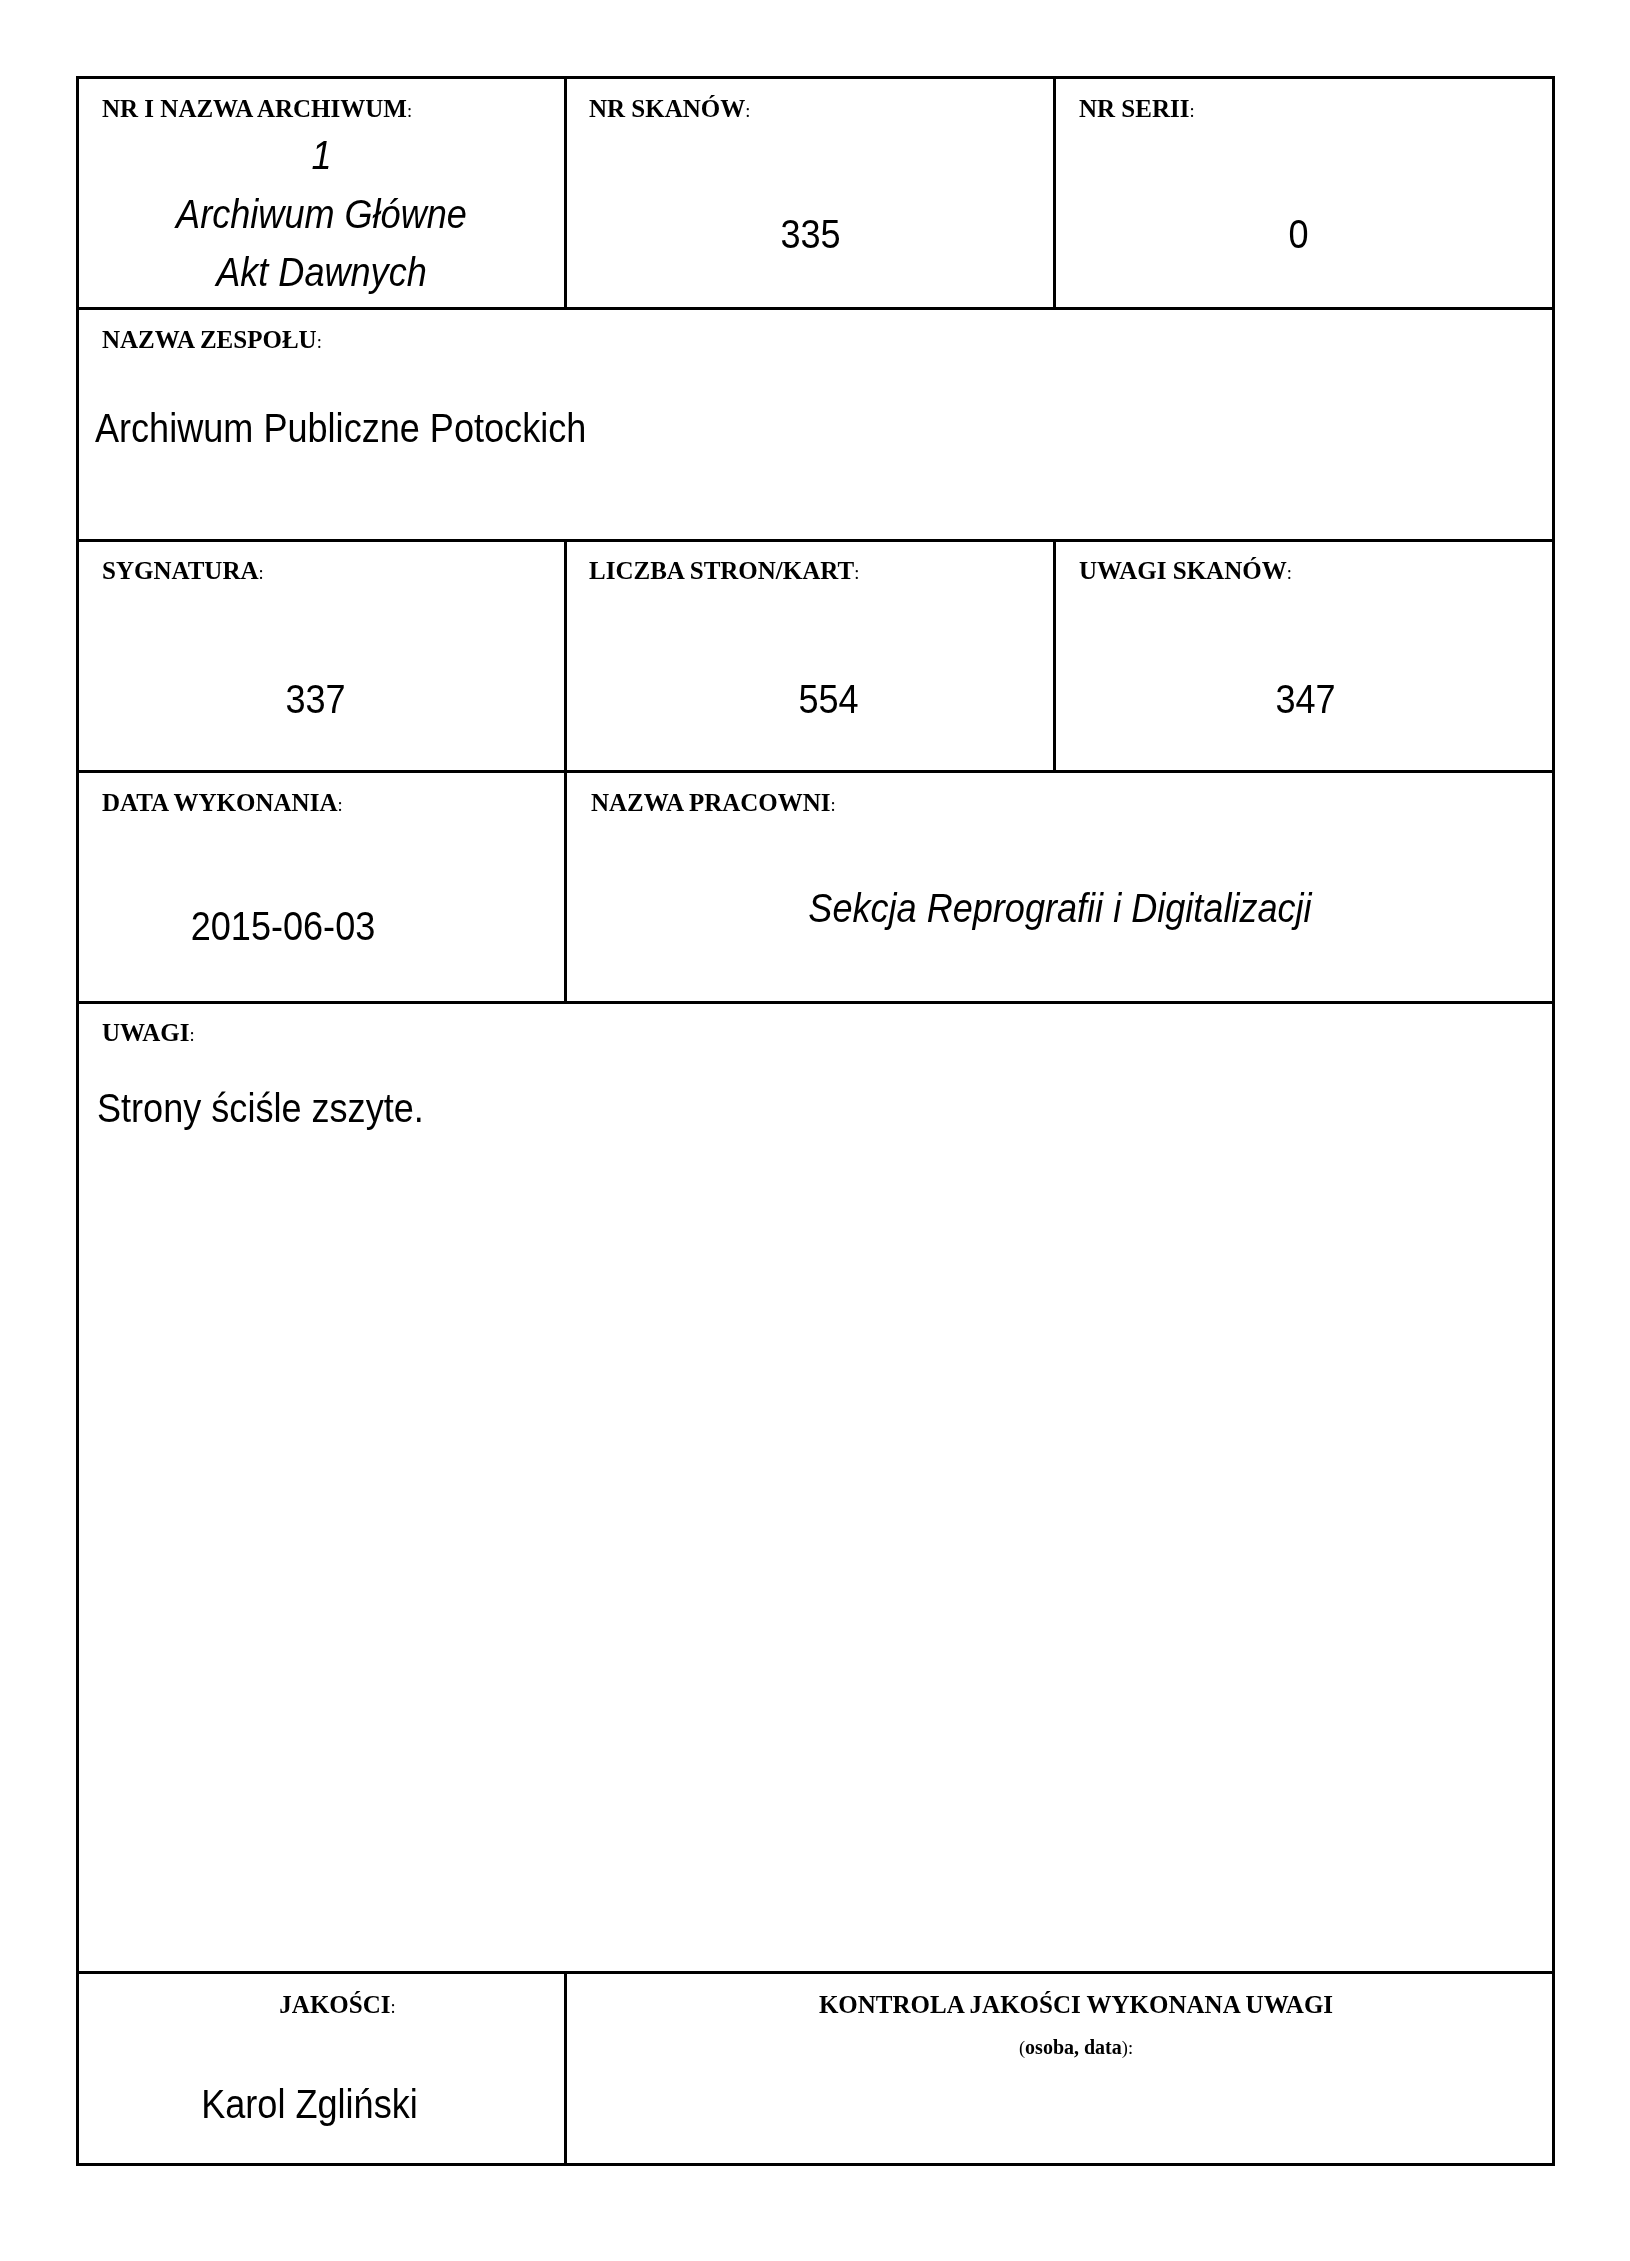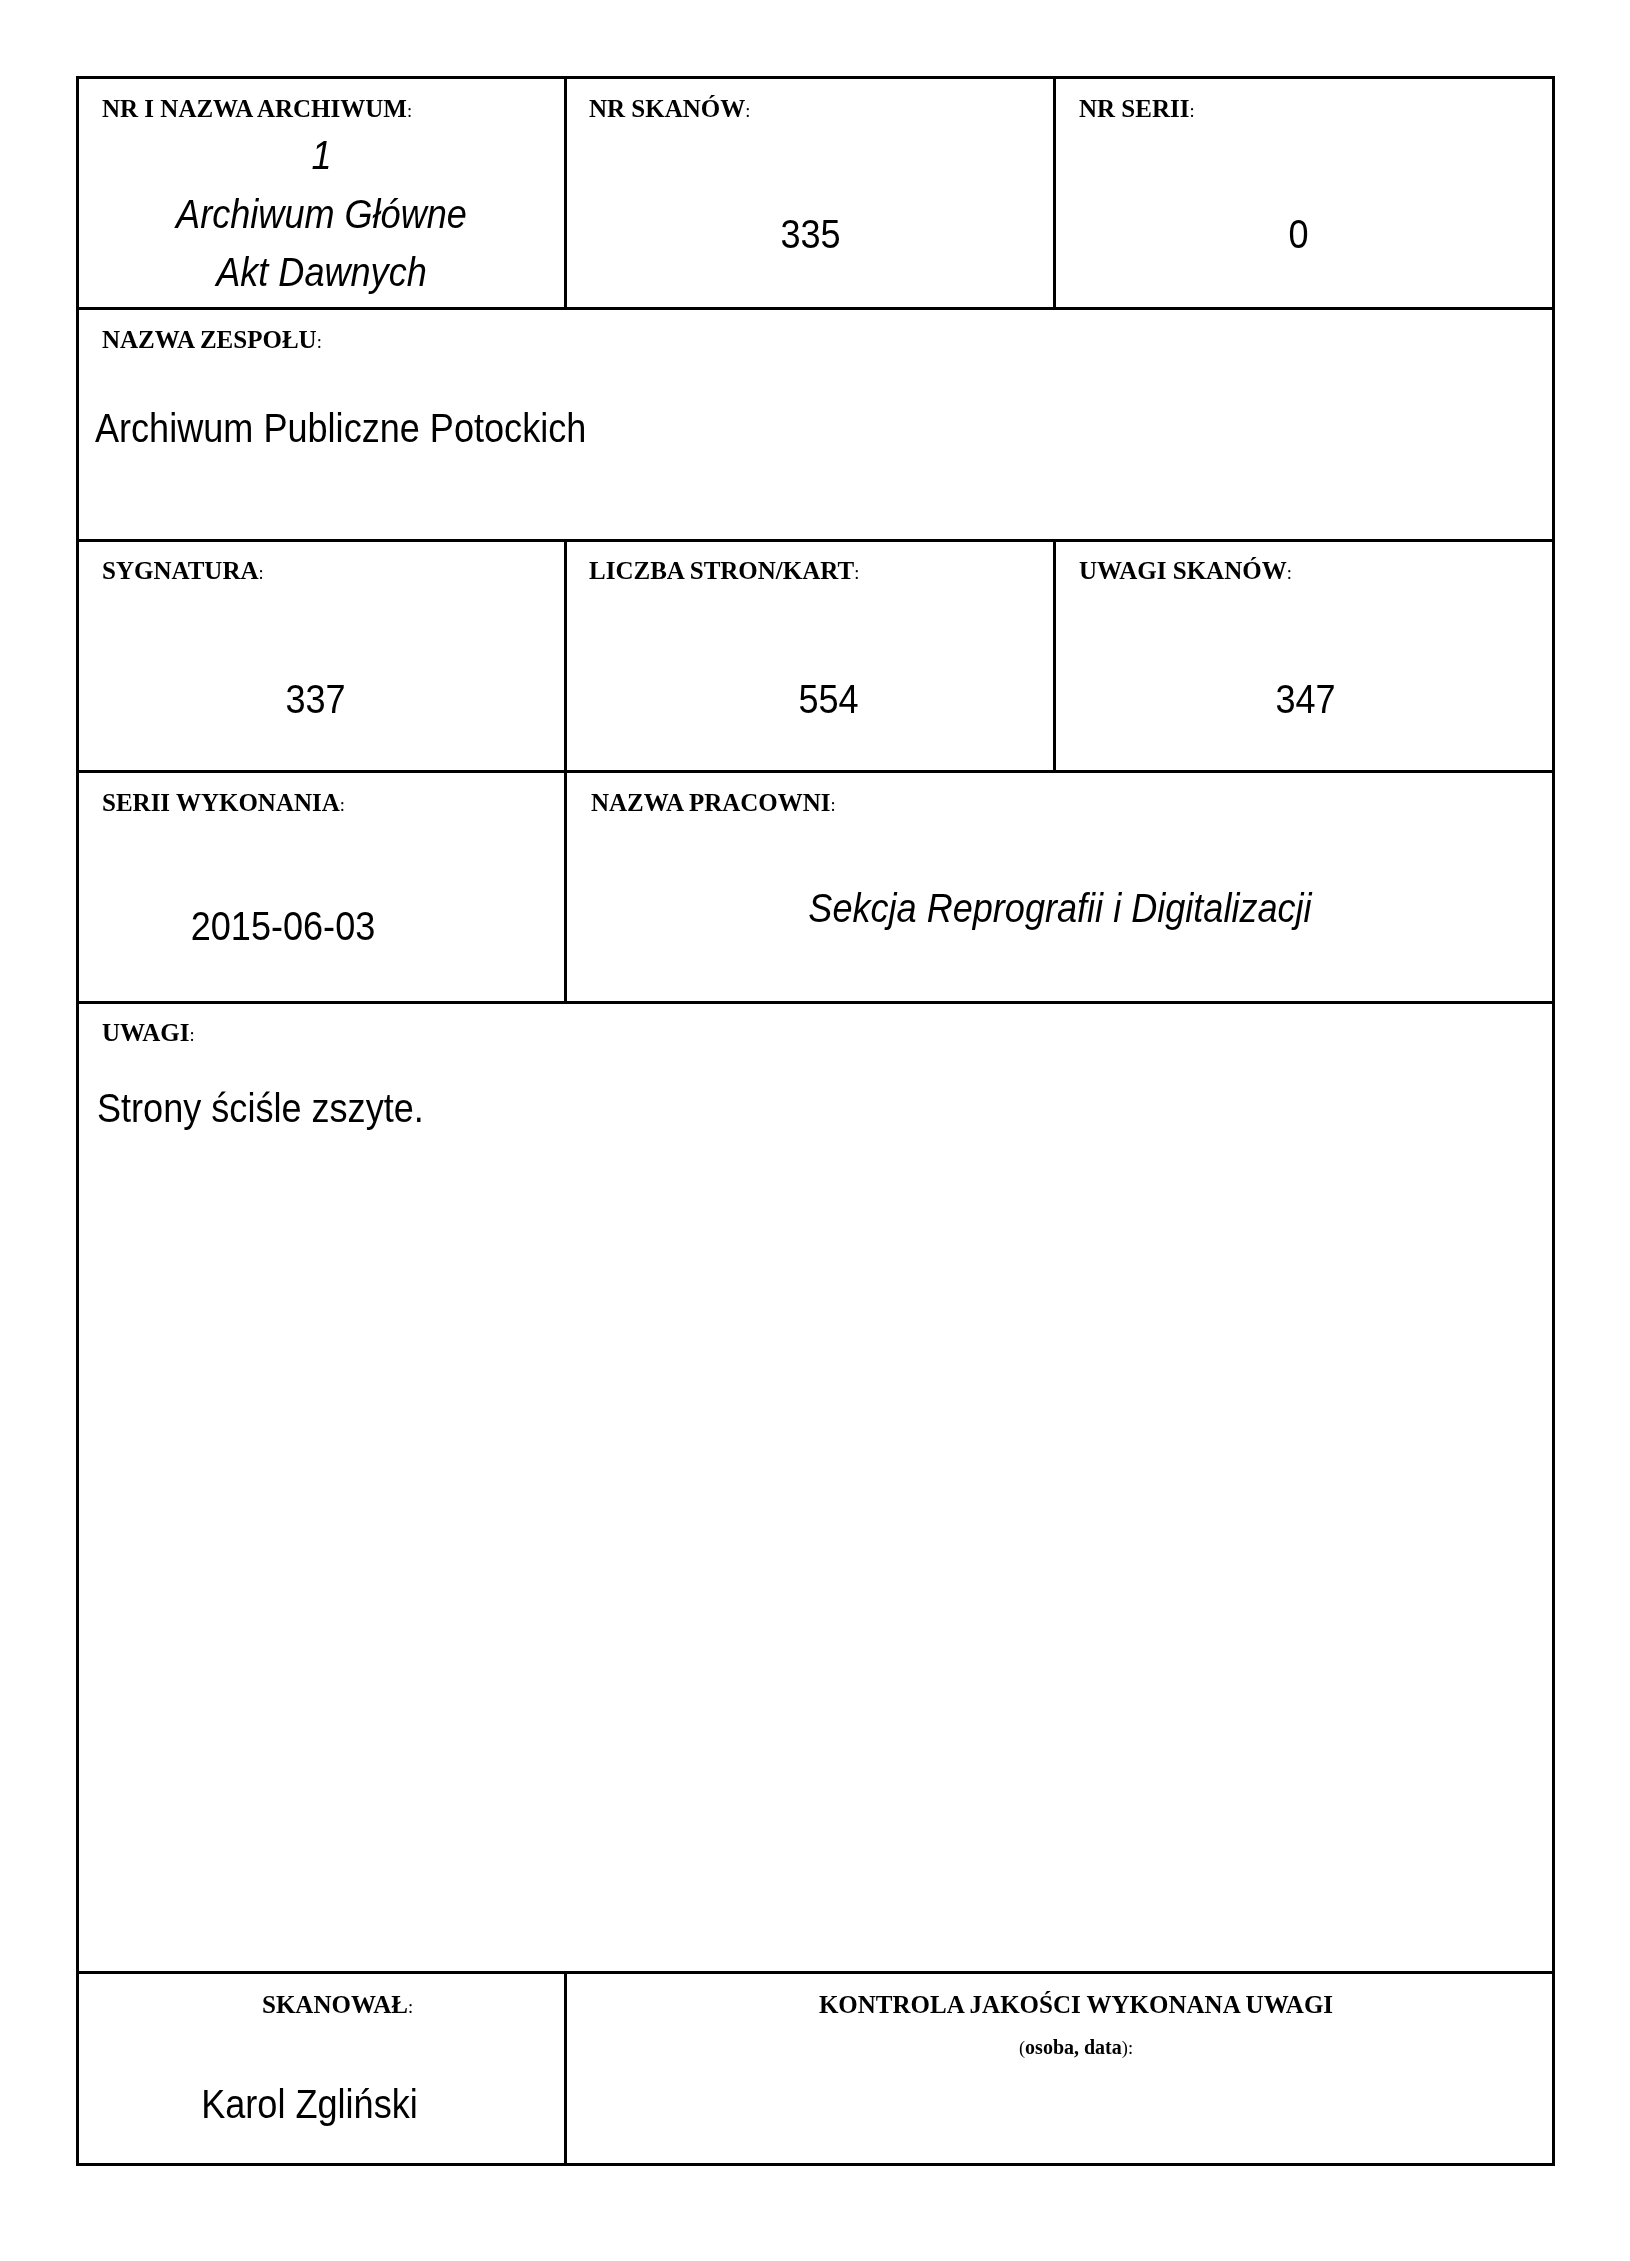--- a/index.html
+++ b/index.html
@@ -84,36 +84,36 @@
     <span>LICZBA STRON/KART</span><span class="colon">:</span>
   </div>
   <div class="val center" style="left:585px; top:679px; width:487px;">554</div>
 
   <div class="label" style="left:1063px; top:558px;">
     <span>UWAGI SKANÓW</span><span class="colon">:</span>
   </div>
   <div class="val center" style="left:1062px; top:679px; width:487px;">347</div>
 
   <div class="label" style="left:86px; top:790px;">
-    <span>SERII WYKONANIA</span><span class="colon">:</span>
+    <span>DATA WYKONANIA</span><span class="colon">:</span>
   </div>
   <div class="val center" style="left:53px; top:906px; width:460px;">2015-06-03</div>
 
   <div class="label" style="left:575px; top:790px;">
     <span>NAZWA PRACOWNI</span><span class="colon">:</span>
   </div>
   <div class="val ital center" style="left:567px; top:888px; width:986px;">Sekcja Reprografii i Digitalizacji</div>
 
   <div class="label" style="left:86px; top:1020px;">
     <span>UWAGI</span><span class="colon">:</span>
   </div>
   <div class="val left" style="left:97px; top:1088px;">Strony ściśle zszyte.</div>
 
   <div class="label center" style="left:79px; top:1992px; width:485px;">
-    <span>SKANOWAŁ</span><span class="colon">:</span>
+    <span>JAKOŚCI</span><span class="colon">:</span>
   </div>
   <div class="val center" style="left:66px; top:2084px; width:487px;">Karol Zgliński</div>
 
   <div class="label center" style="left:567px; top:1992px; width:986px;">
     <span>KONTROLA JAKOŚCI WYKONANA UWAGI</span>
   </div>
   <div class="label center small" style="left:567px; top:2037px; width:986px;">
     <span class="colon">(</span><span>osoba, data</span><span class="colon">):</span>
   </div>
   <div class="val center" style="left:567px; top:2084px; width:986px;"></div>

